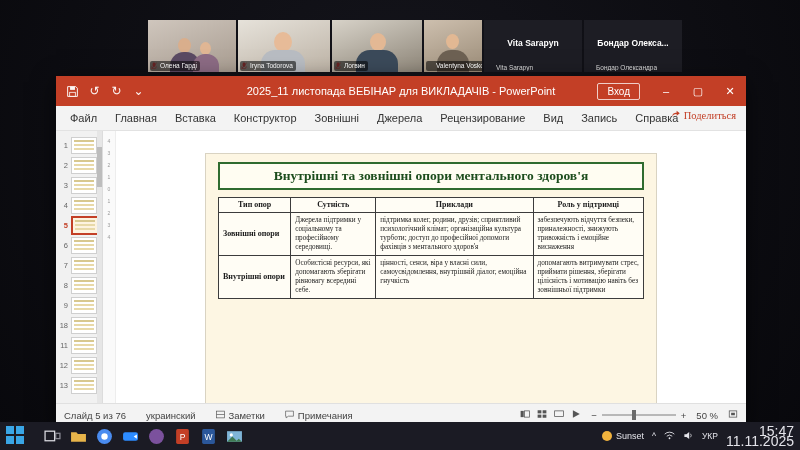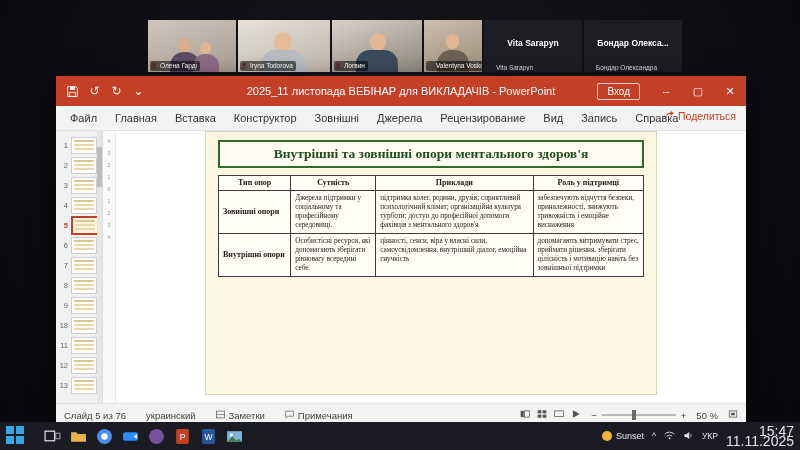--- a/index.html
+++ b/index.html
@@ -214,20 +214,21 @@
   }
   .ribbon .tab:first-child { padding-left: 14px; }
   .share {
     position: absolute;
     right: 10px;
     top: 4px;
     font-size: 10.5px;
     color: #c33f26;
     display: flex;
     gap: 3px;
+    font-family: Liberation Serif, serif;
   }
 
   .workarea {
     flex: 1;
     display: flex;
     background: #fff;
     min-height: 0;
   }
 
   
@@ -303,21 +304,21 @@
     position: relative;
     font-size: 5px;
     color: #9a9a9a;
     text-align: center;
     padding-top: 4px;
     line-height: 12px;
   }
   .slide {
     width: 452px;
     height: 264px;
-    margin-top: 0;
+    margin-top: 22px;
     background: #fdf6e3;
     border: 1px solid #d9d3c2;
     position: relative;
     padding: 6px 8px;
     box-sizing: border-box;
   }
   .slide-title {
     border: 2px solid #2f6b2f;
     background: #fffdf2;
     text-align: center;

